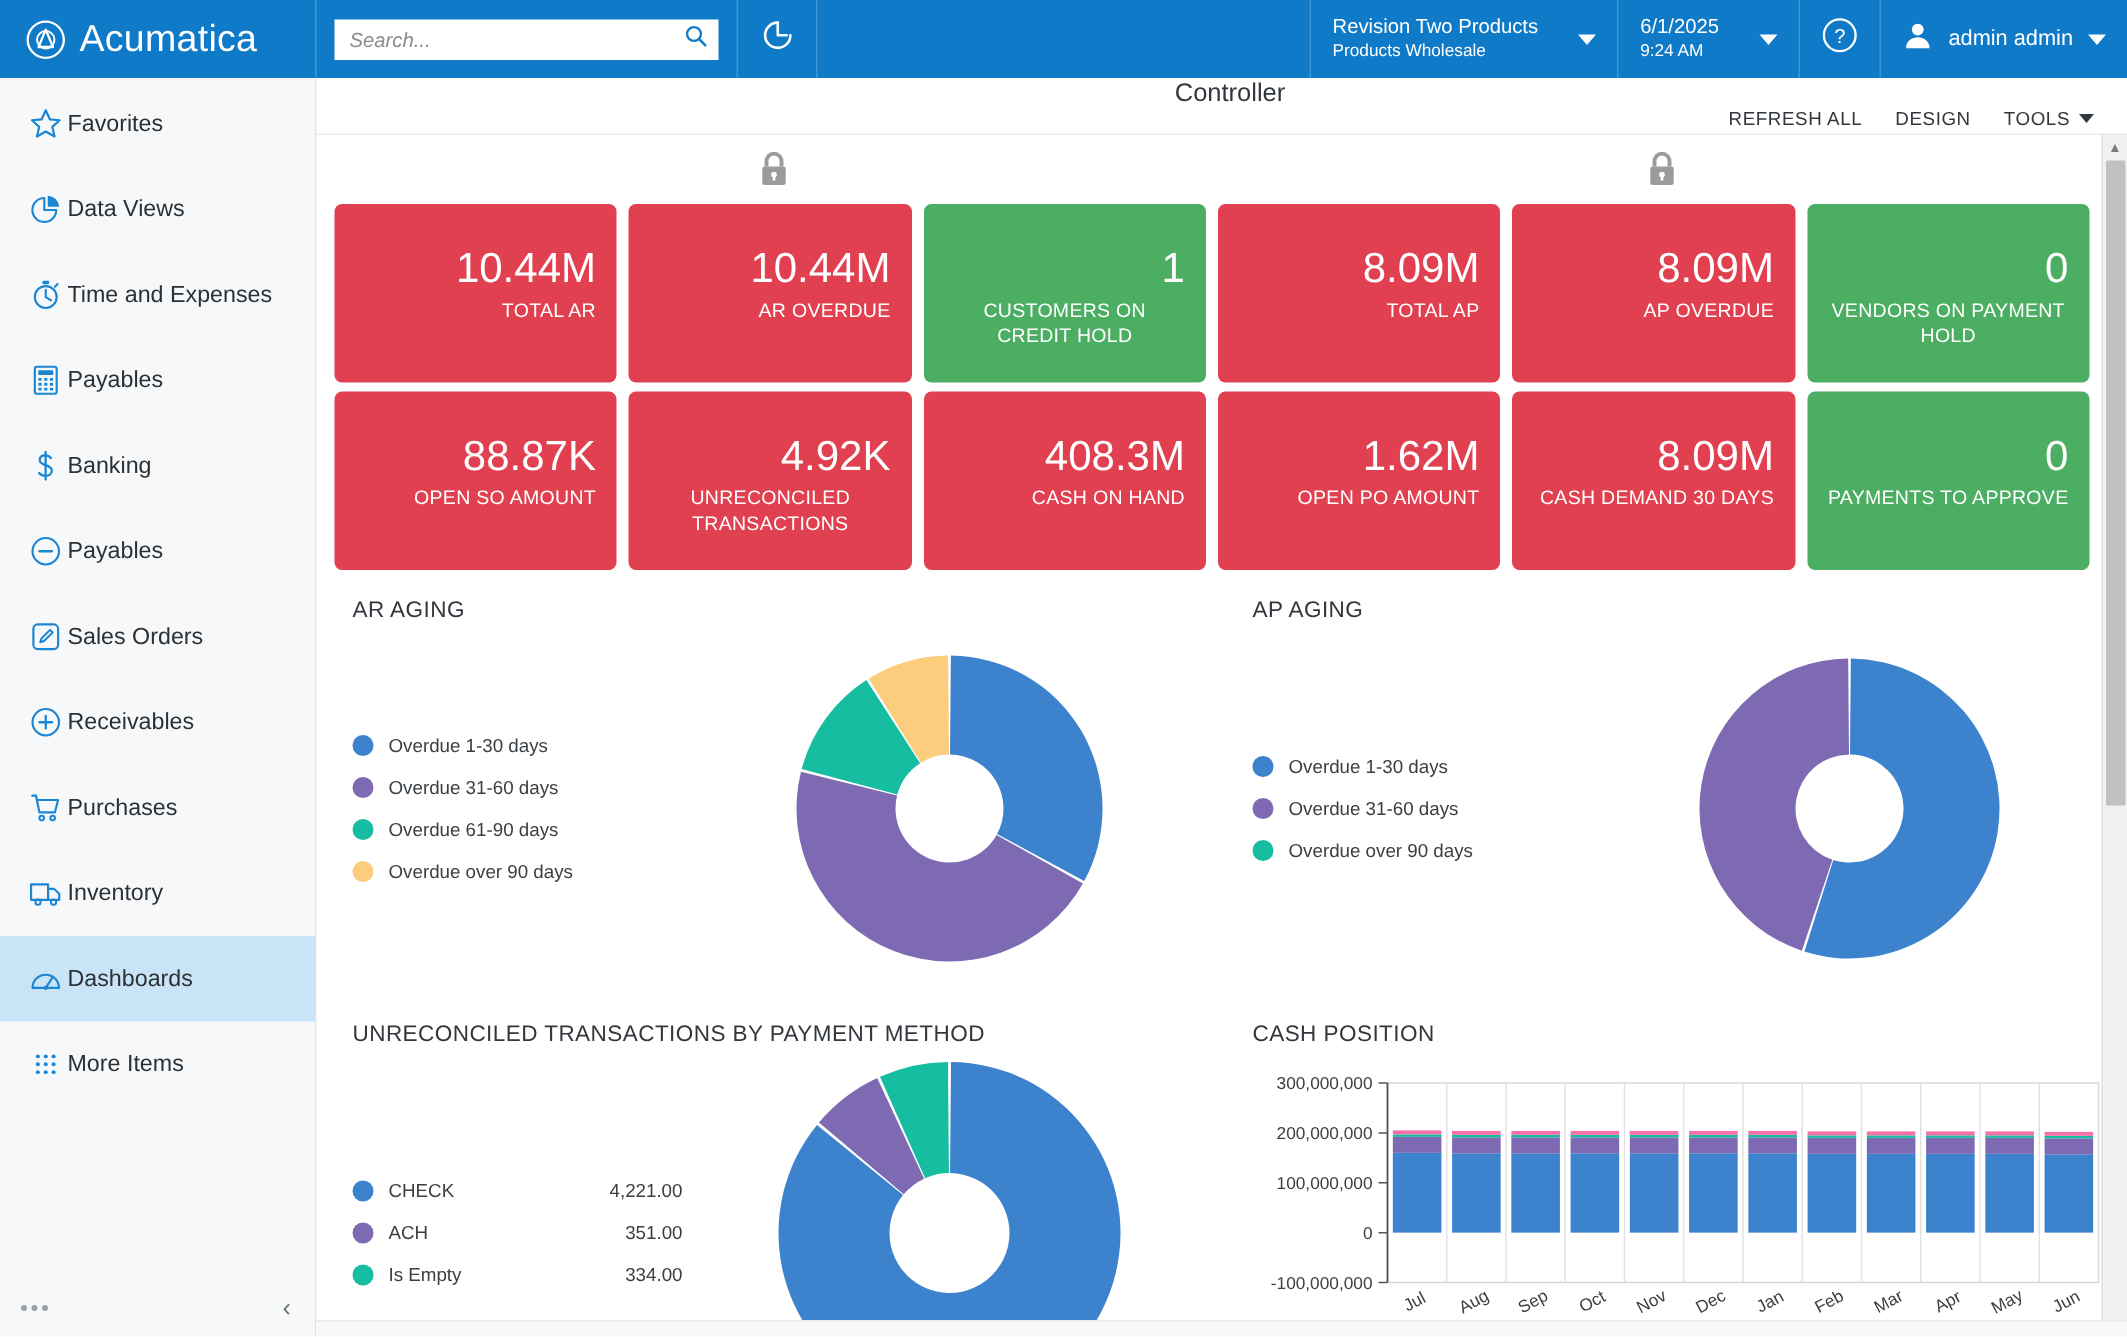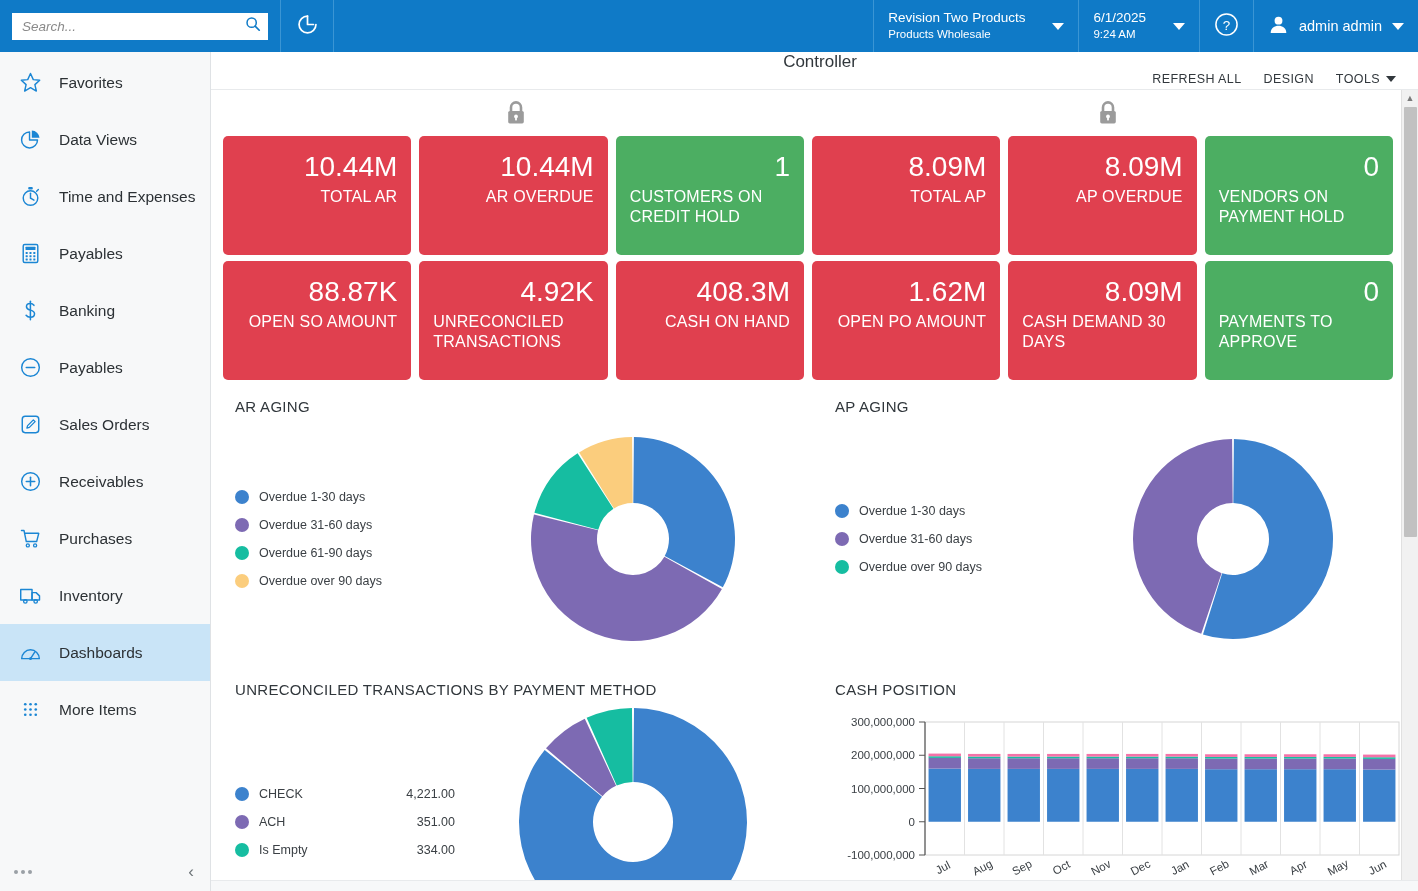--- a/index.html
+++ b/index.html
@@ -83,21 +83,21 @@
   
   .sidebar {
     width: 211px; min-width: 211px;
     background: #f7f8f9;
     border-right: 1px solid #dfe2e5;
     display: flex; flex-direction: column;
   }
   .nav { flex: 1; padding-top: 2px; }
   .nav-item {
     height: 57px;
-    display: flex; align-items: center; gap: 16px;
+    display: flex; align-items: center; gap: 2px;
     padding-left: 17px;
     cursor: pointer;
   }
   .nav-item.active { background: #c9e4f7; }
   .nav-ico {
     width: 26px; height: 26px;
     display: flex; align-items: center; justify-content: center;
     color: #1b86d4;
     flex: 0 0 26px;
   }
@@ -142,32 +142,32 @@
     position: absolute; top: 9px;
     width: 26px; height: 28px;
   }
 
   
   .kpi-row { display: flex; gap: 8px; }
   .kpi-row.second { margin-top: 6px; }
   .kpi {
     flex: 1 1 0; min-width: 0;
     height: 119px; border-radius: 5px;
-    padding: 16px 14px 10px;
+    padding: 28px 14px 10px;
     color: #fff;
     display: flex; flex-direction: column;
     align-items: flex-end;
     cursor: pointer;
   }
   .kpi.red { background: #e0404f; }
   .kpi.green { background: #4cae62; }
   .kpi-value { font-size: 28px; line-height: 1.05; font-weight: 400; }
   .kpi-label {
-    font-size: 16px; line-height: 1.25;
-    text-align: left; margin-top: 6px;
+    font-size: 13px; line-height: 1.25;
+    text-align: center; margin-top: 6px;
     letter-spacing: .2px;
   }
 
   
   .widget-row { display: flex; gap: 14px; }
   .widget { flex: 1 1 0; min-width: 0; padding-top: 18px; }
   .widget.right { padding-left: 16px; }
   .widget-title {
     font-size: 15px; color: #31373c;
     letter-spacing: .3px; padding-left: 12px;
@@ -206,20 +206,30 @@
   }
   .hscroll-strip {
     height: 11px; background: #f7f8f9;
     border-top: 1px solid #e8eaec;
   }
 </style>
 </head>
 <body>
 
 <div class="topbar">
+  <div class="brand">
+    <span class="brand-logo">
+      <svg viewBox="0 0 28 28" width="27" height="27">
+        <circle cx="14" cy="14" r="12.5" fill="none" stroke="#ffffff" stroke-width="1.6"></circle>
+        <path d="M9 19 L14 7 L19 19 Z" fill="none" stroke="#ffffff" stroke-width="1.6" stroke-linejoin="round"></path>
+        <circle cx="14" cy="14" r="6" fill="none" stroke="#ffffff" stroke-width="1.4"></circle>
+      </svg>
+    </span>
+    <span class="brand-name">Acumatica</span>
+  </div>
 
   <div class="search-cell">
     <div class="search-box">
       <input type="text" placeholder="Search..." style="">
       <span>
         <svg viewBox="0 0 18 18" width="16" height="16">
           <circle cx="7.5" cy="7.5" r="5.2" fill="none" stroke="#0f7ac7" stroke-width="1.7"></circle>
           <line x1="11.4" y1="11.4" x2="16" y2="16" stroke="#0f7ac7" stroke-width="1.9" stroke-linecap="round"></line>
         </svg>
       </span>

